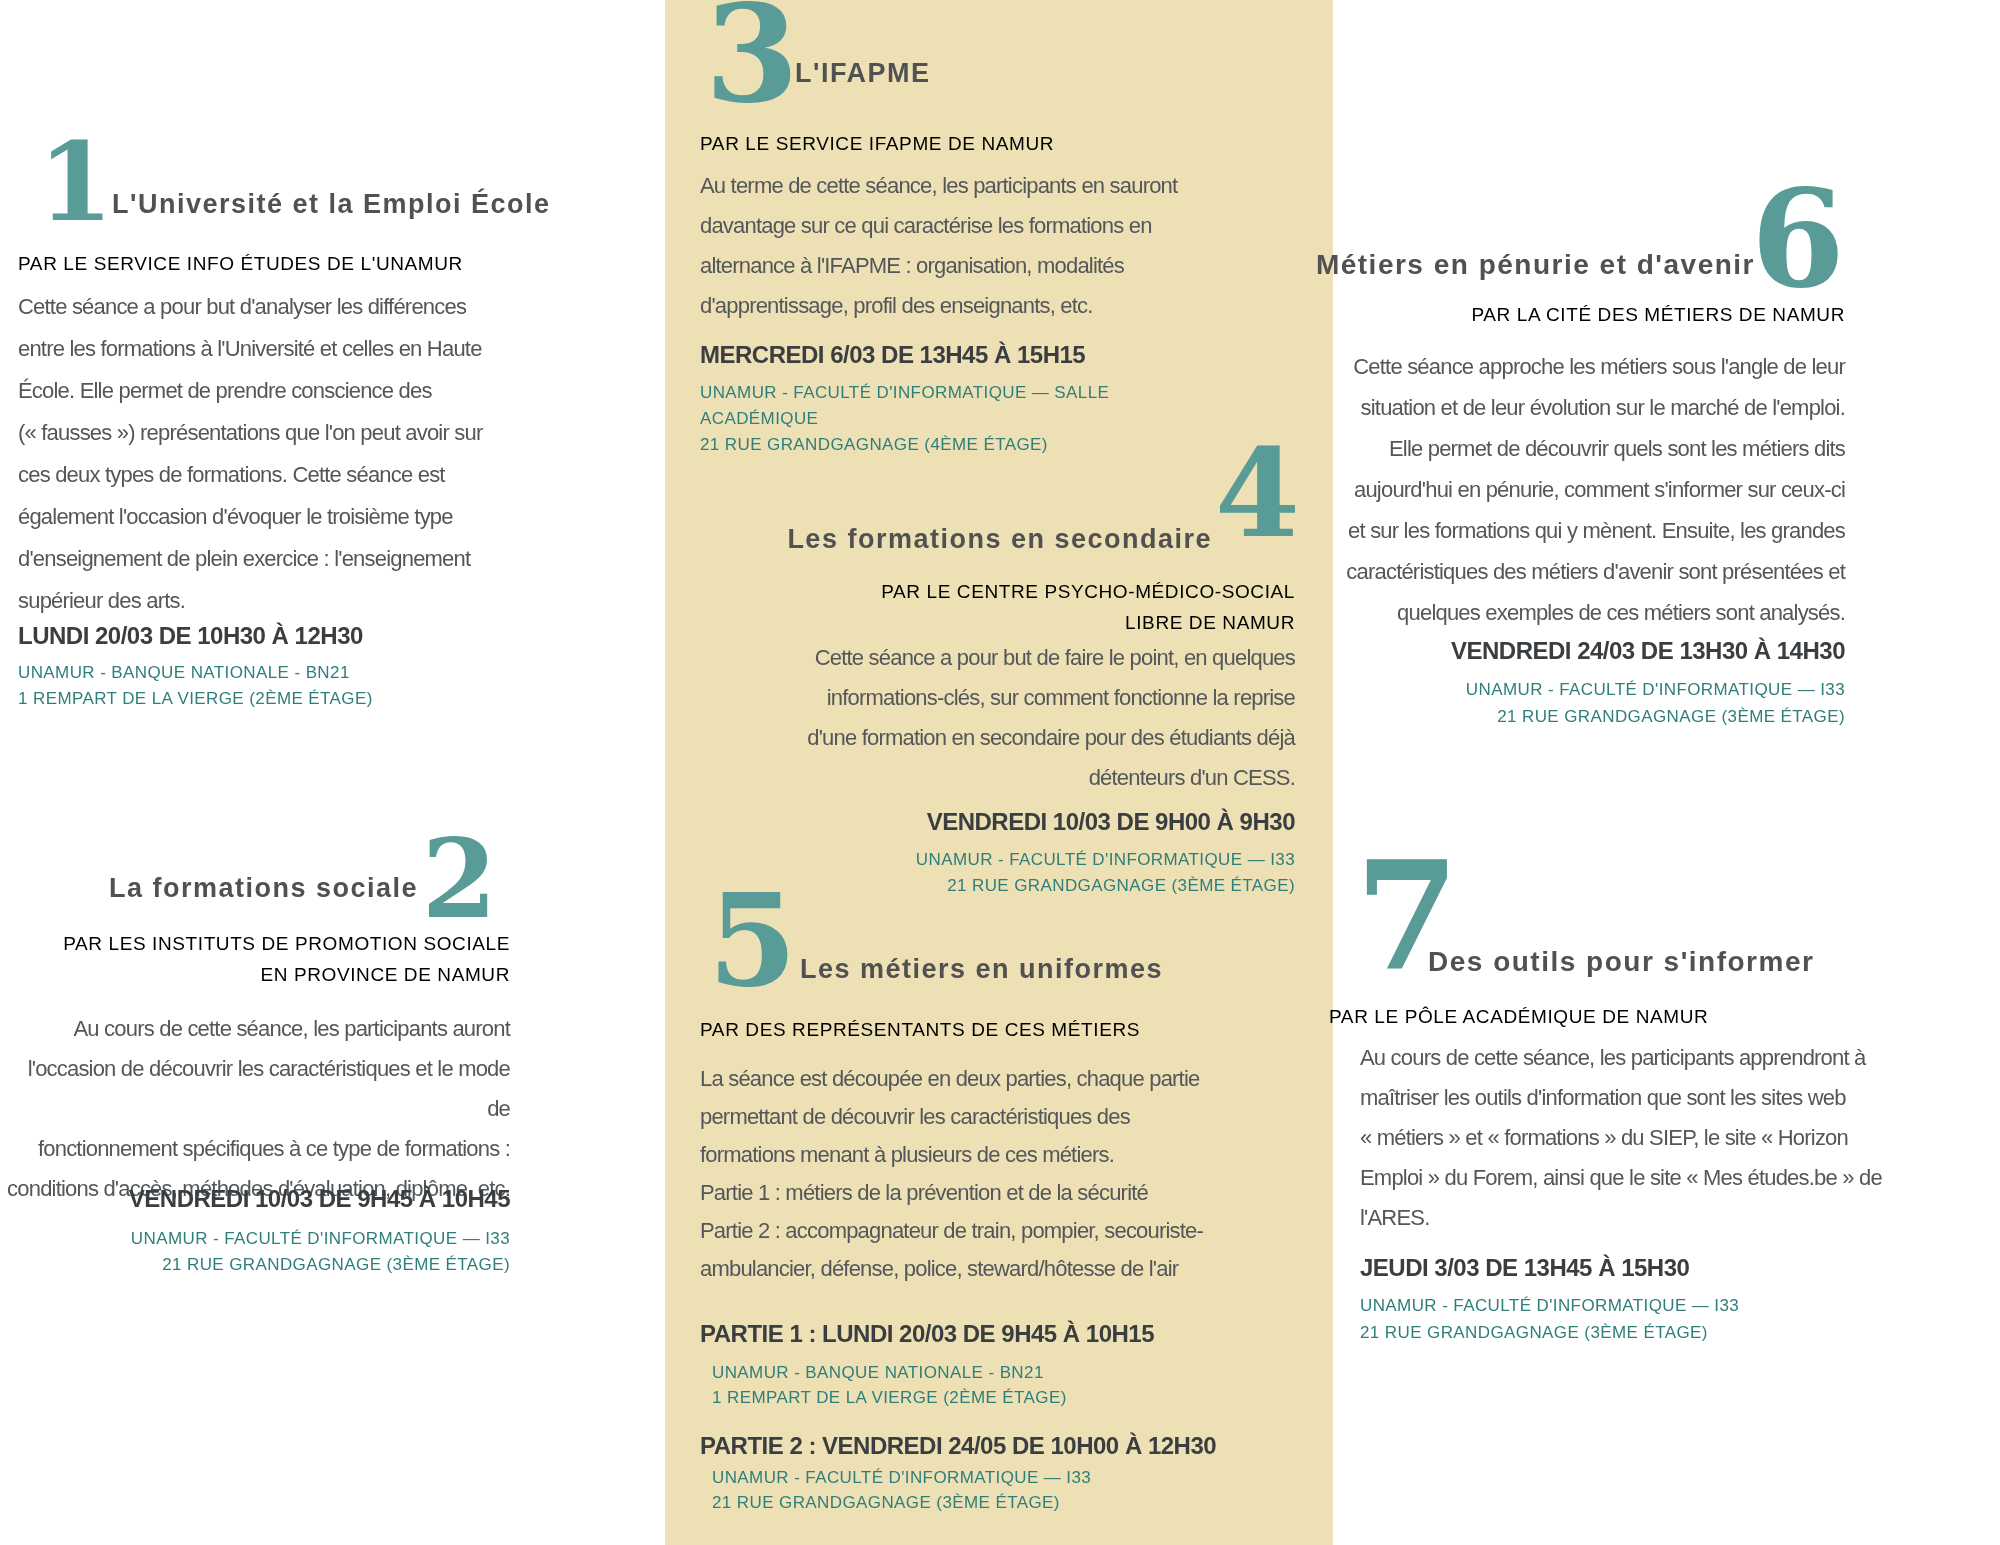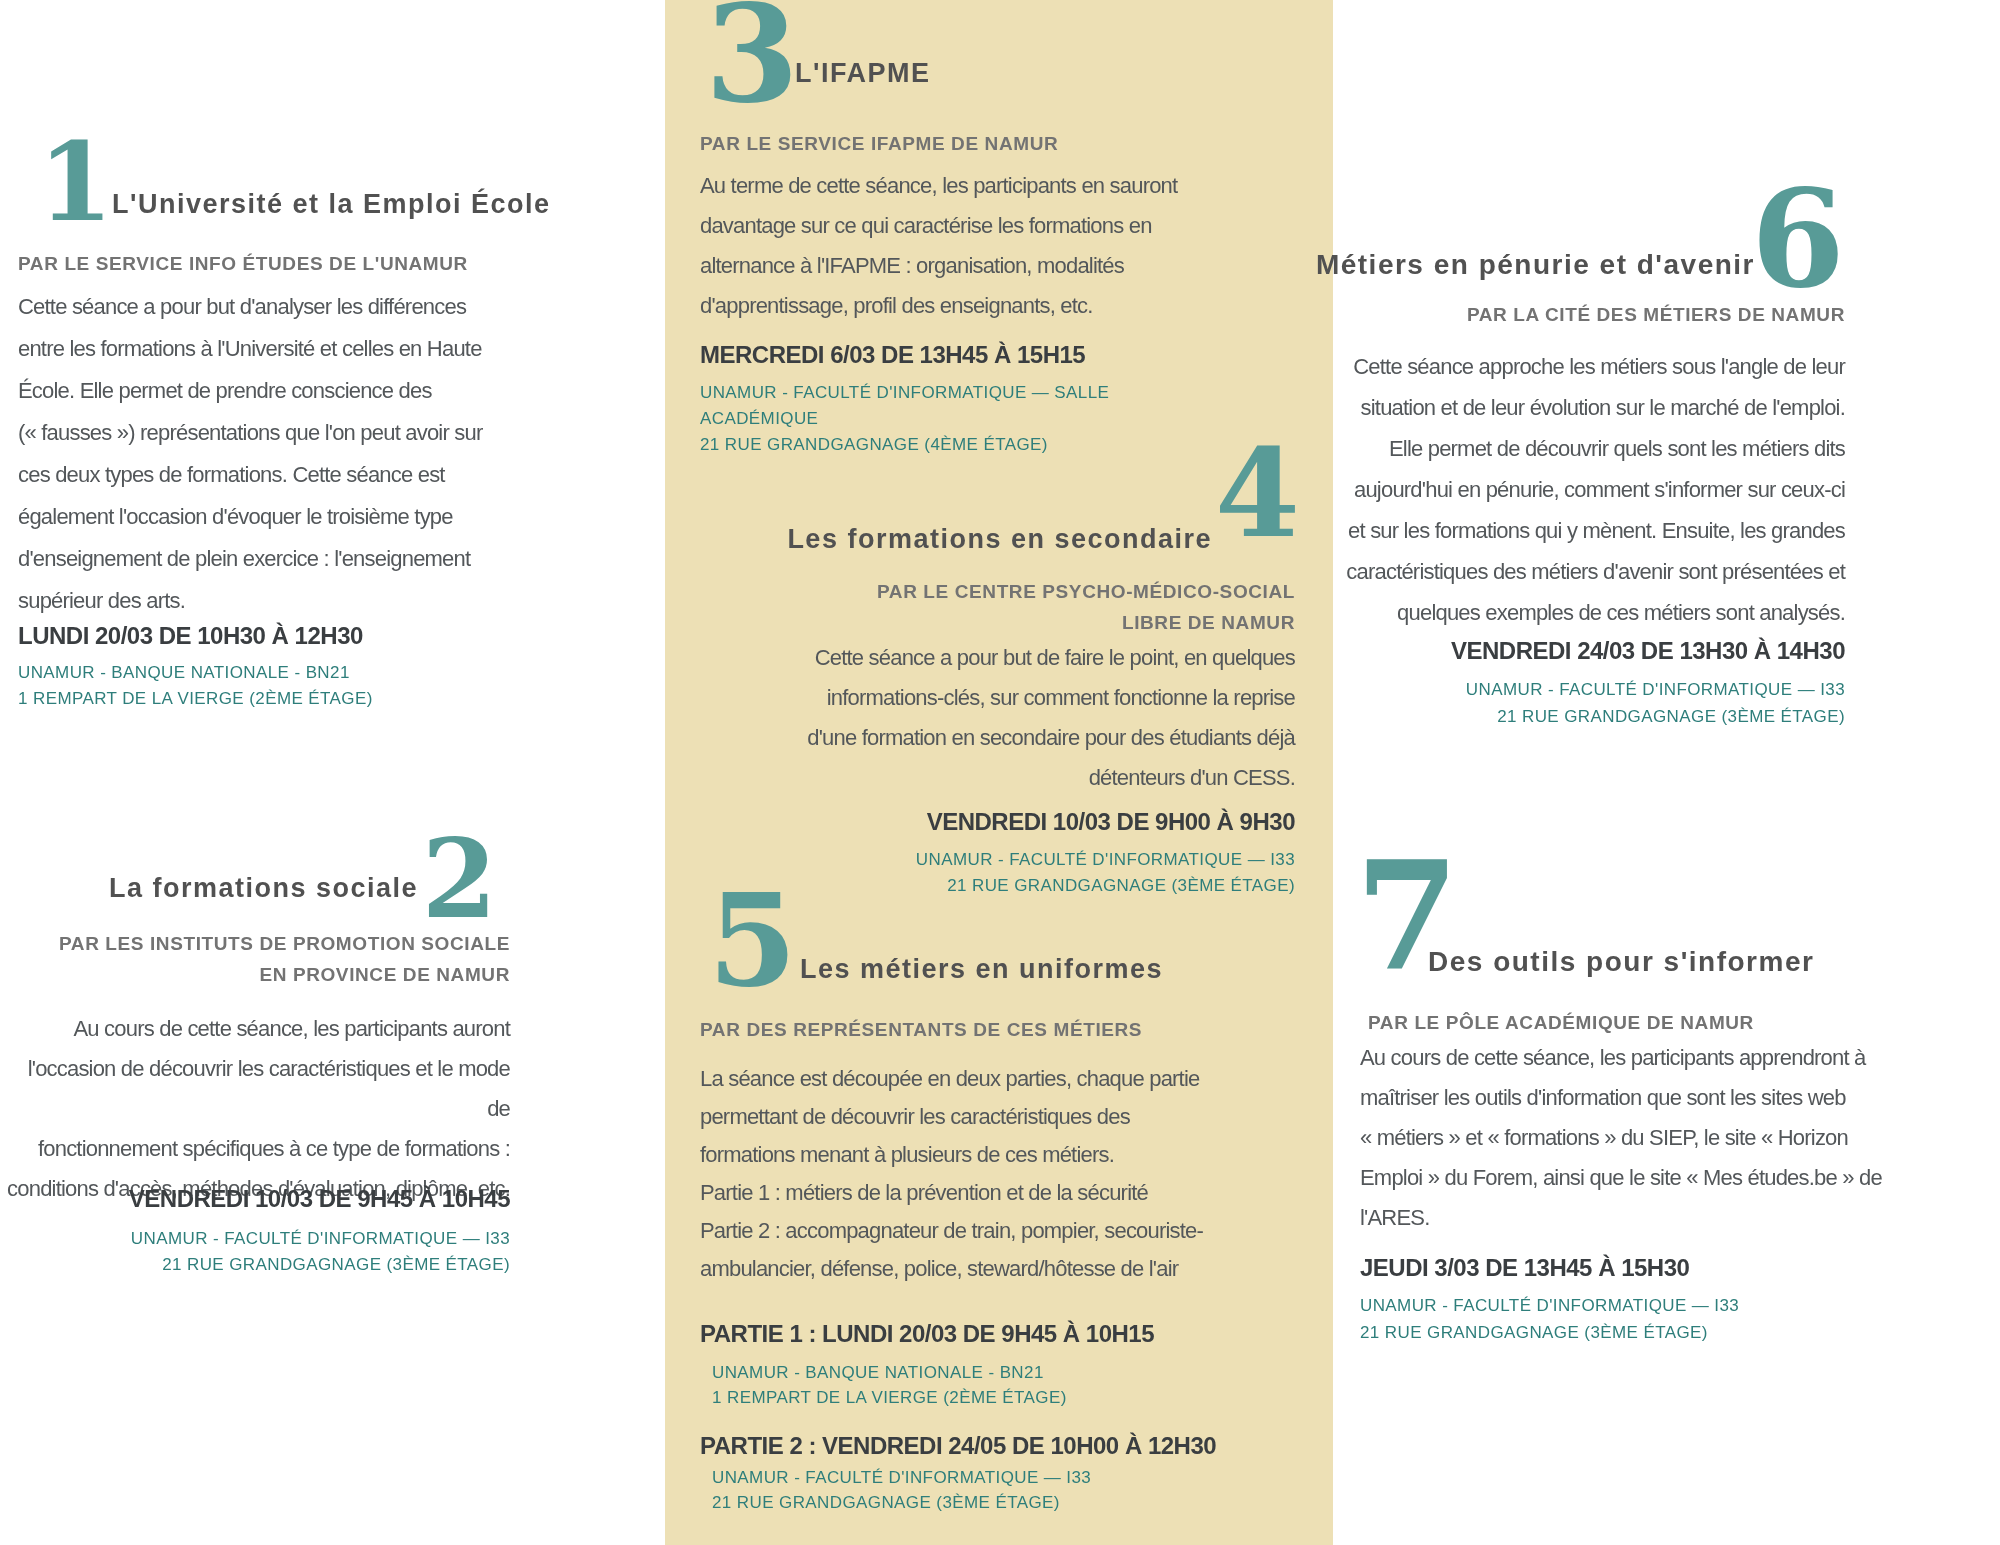--- a/index.html
+++ b/index.html
@@ -11,22 +11,22 @@
   .num{
     position:absolute;font-family:"DejaVu Serif",serif;font-weight:700;
     color:#589B97;line-height:1;white-space:nowrap;
   }
   .title{
     position:absolute;margin:0;font-family:"Liberation Sans",sans-serif;
     font-weight:700;color:#515151;font-size:27px;letter-spacing:1.5px;
     white-space:nowrap;line-height:1.15;
   }
   .by{
-    position:absolute;color:#737373;font-size:19px;letter-spacing:0.6px;
-    line-height:31px;white-space:pre-line;font-weight:700;
+    position:absolute;color:#000000;font-size:19px;letter-spacing:0.6px;
+    line-height:31px;white-space:pre-line;font-weight:400;
   }
   .body{
     position:absolute;color:#53575A;font-size:22px;letter-spacing:-0.8px;
     line-height:42px;white-space:pre-line;
   }
   .date{
     position:absolute;font-weight:700;color:#3A3E41;font-size:24px;
     letter-spacing:-0.5px;white-space:nowrap;
   }
   .loc{
@@ -74,21 +74,21 @@
   
   .s6-num{right:155px;top:171px;font-size:135px;}
   .s6-title{right:245px;top:249px;font-size:28px;}
   .s6-by{right:155px;top:299px;}
   .s6-body{right:155px;top:346px;line-height:41px;}
   .s6-date{right:155px;top:637px;}
   .s6-loc{right:155px;top:676px;line-height:27px;}
   
   .s7-num{left:1355px;top:841px;font-size:150px;}
   .s7-title{left:1428px;top:946px;font-size:28px;}
-  .s7-by{left:1368px;top:1001px;margin-top:6px;}
+  .s7-by{left:1329px;top:1001px;}
   .s7-body{left:1360px;top:1038px;line-height:40px;}
   .s7-date{left:1360px;top:1254px;}
   .s7-loc{left:1360px;top:1292px;line-height:27px;}
 </style>
 </head>
 <body>
 
 <div class="page">
   <div class="panel"></div>
 

